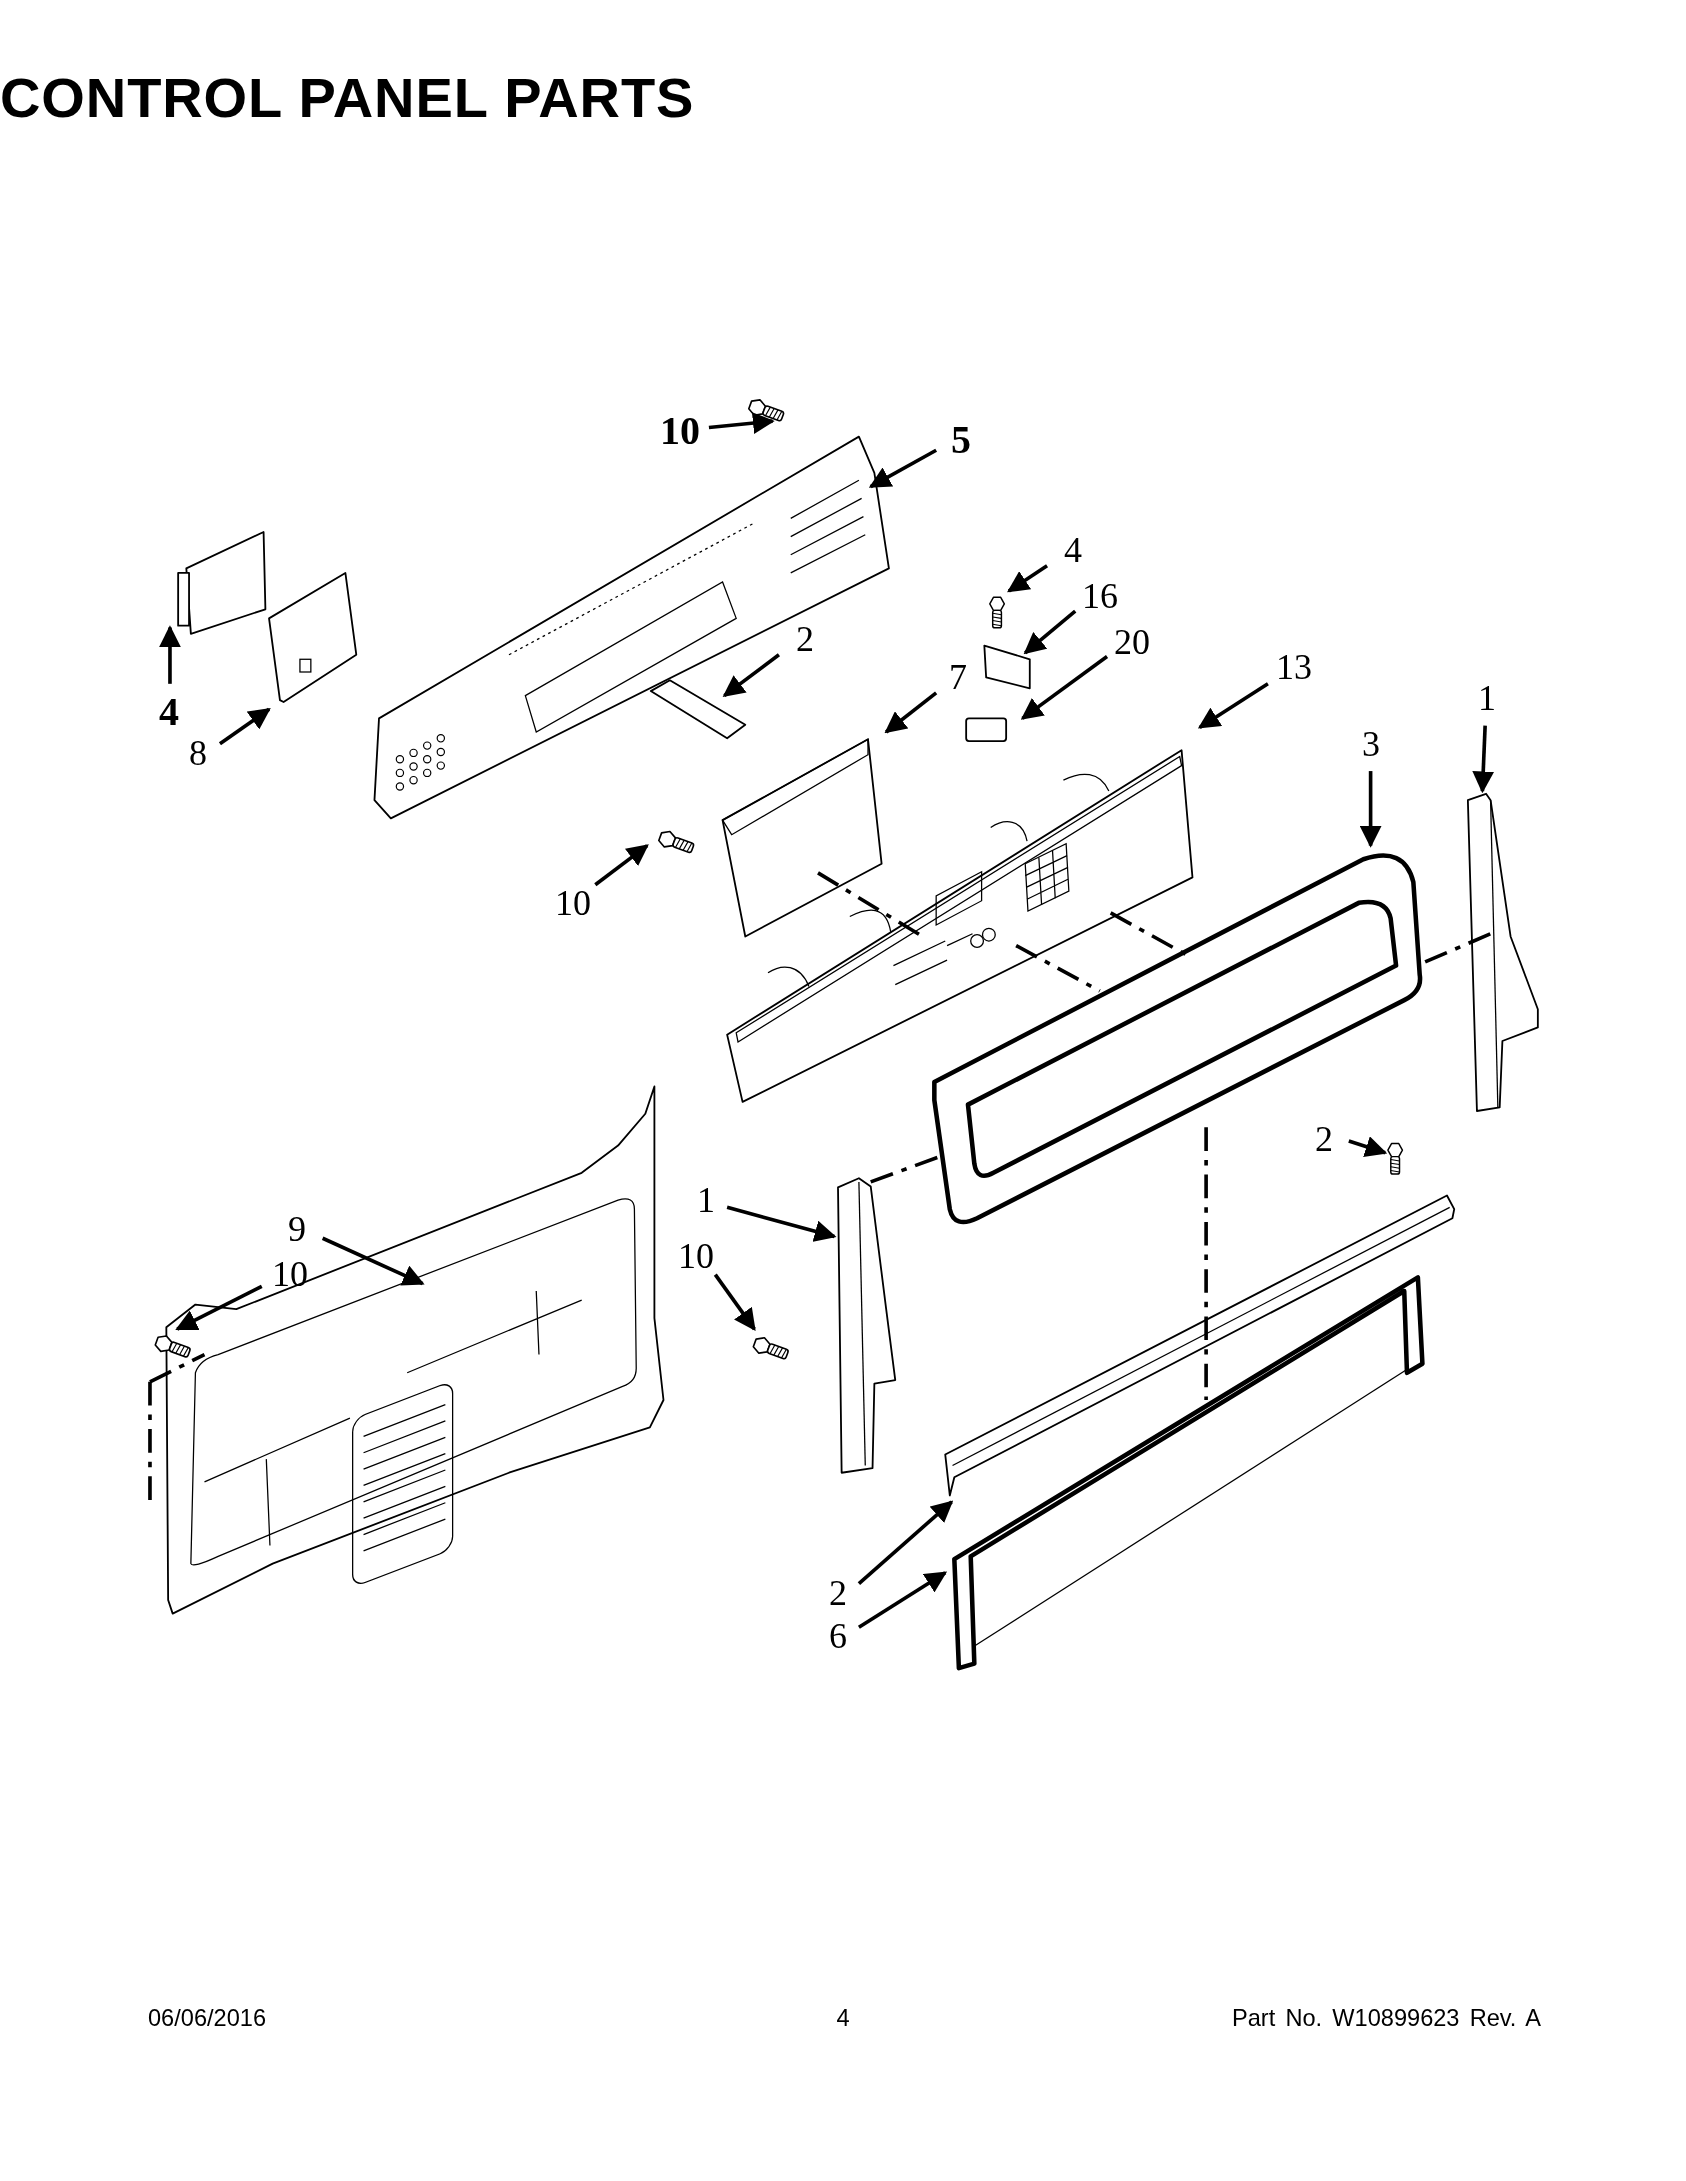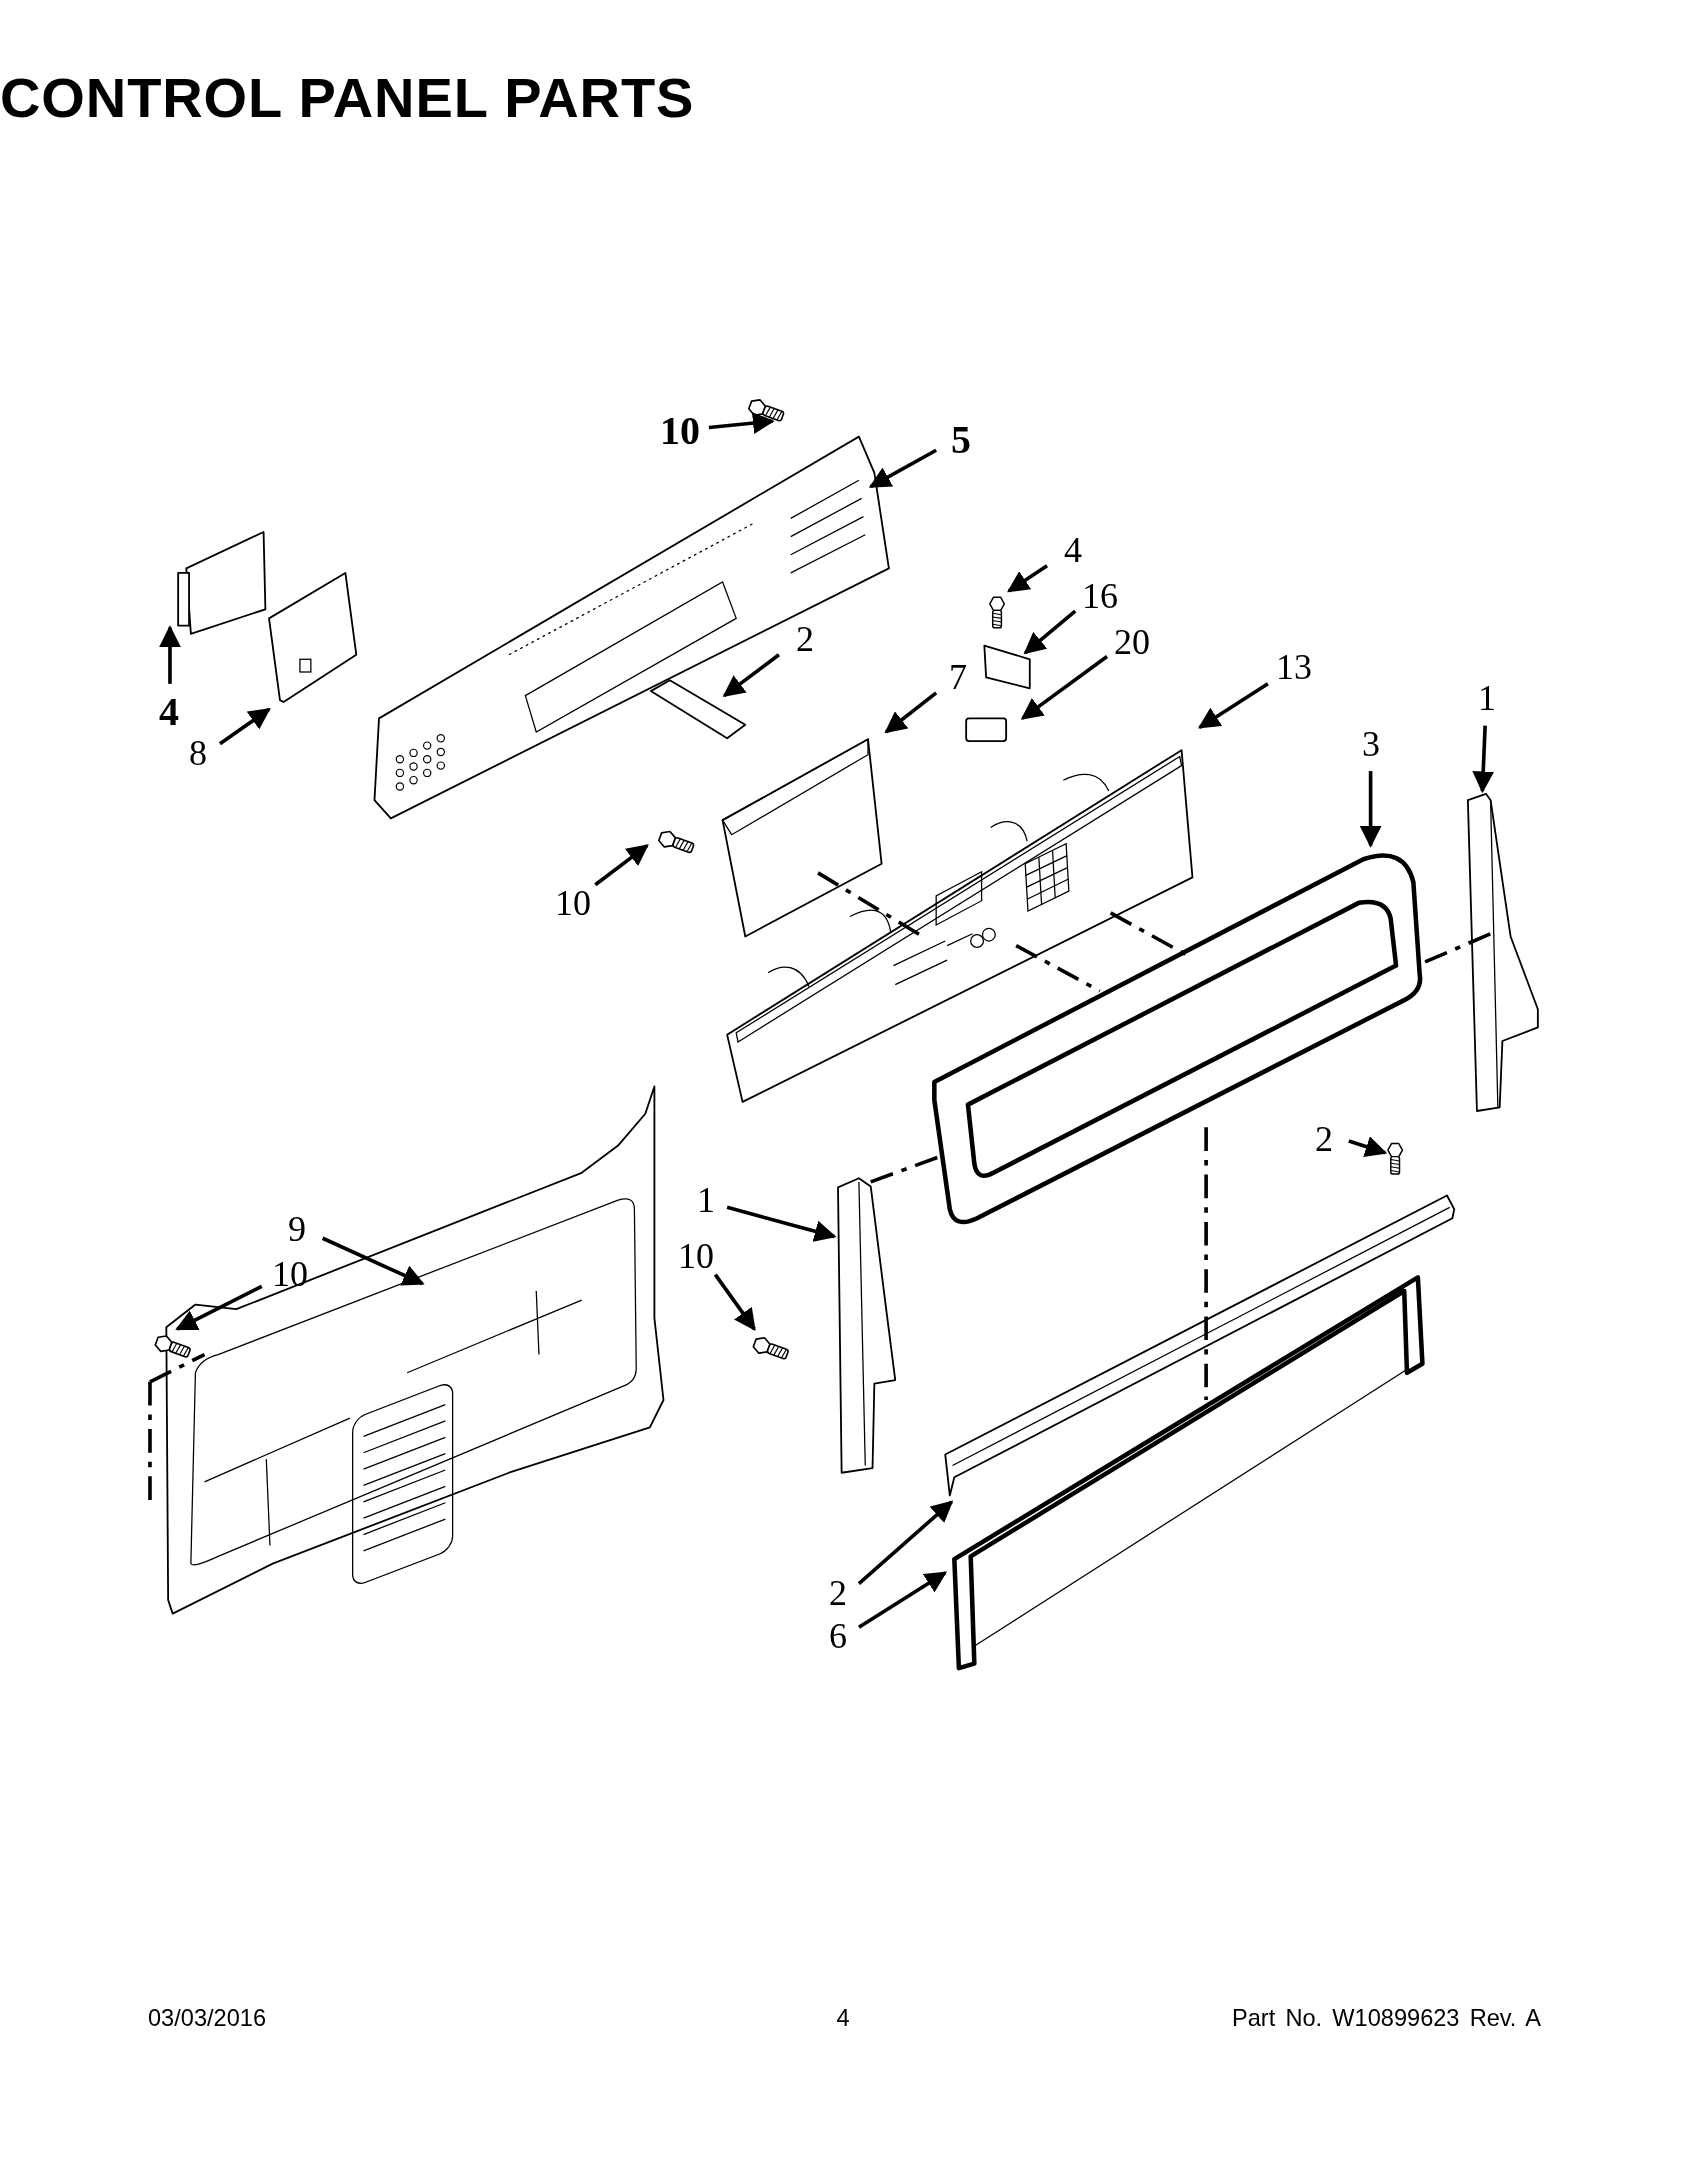--- a/index.html
+++ b/index.html
@@ -214,16 +214,16 @@
   <div class="callout" style="left:573px;top:903px">10</div>
   <div class="callout" style="left:1324px;top:1139px">2</div>
   <div class="callout" style="left:706px;top:1200px">1</div>
   <div class="callout" style="left:297px;top:1229px">9</div>
   <div class="callout" style="left:290px;top:1274px">10</div>
   <div class="callout" style="left:696px;top:1256px">10</div>
   <div class="callout" style="left:838px;top:1593px">2</div>
   <div class="callout" style="left:838px;top:1636px">6</div>
 </div>
 
-<div class="footer date">03/03/2016</div>
+<div class="footer date">06/06/2016</div>
 <div class="footer page">4</div>
 <div class="footer partno">Part No.  W10899623  Rev.  A</div>
 
 
 </body></html>

